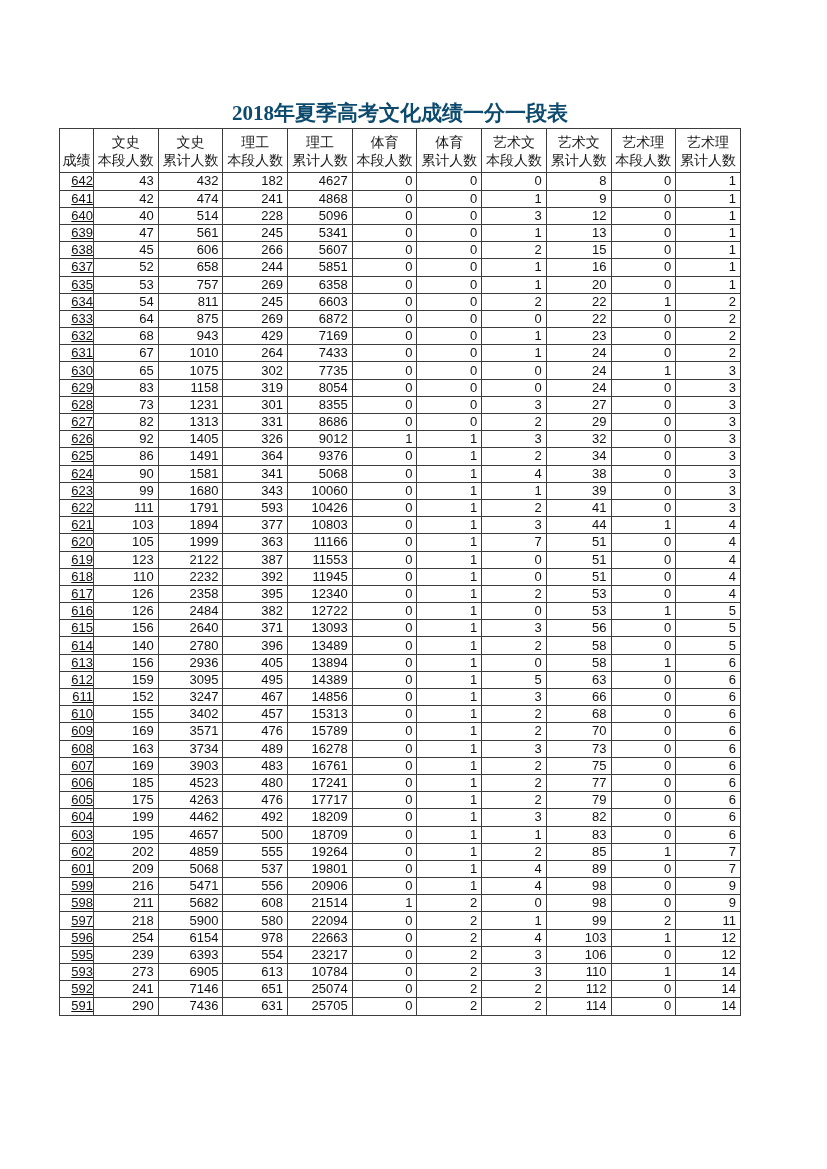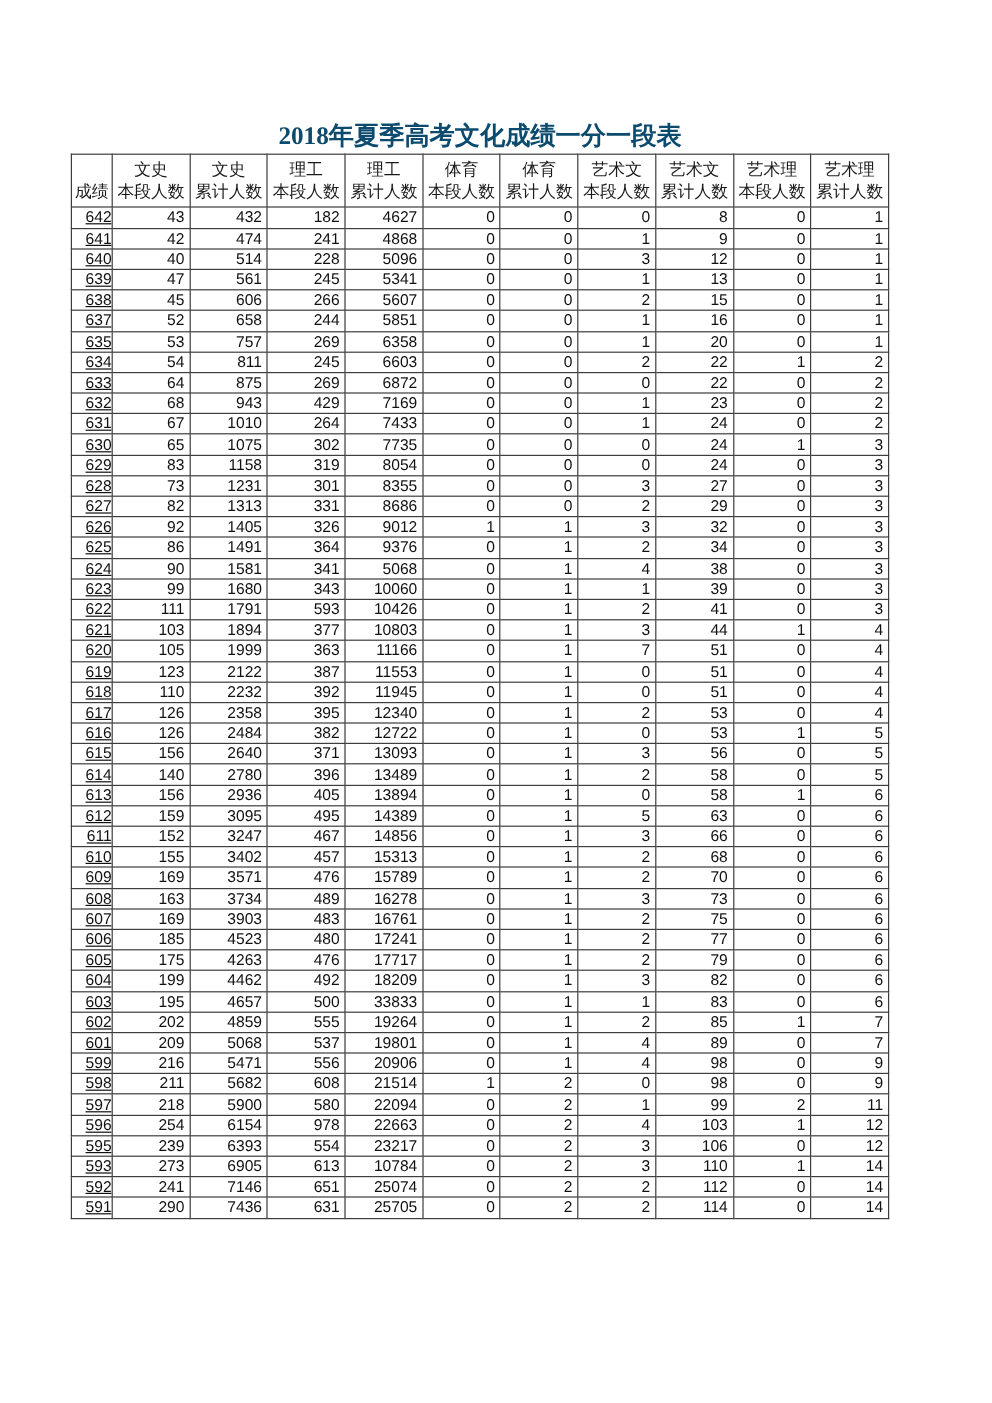--- a/index.html
+++ b/index.html
@@ -627,21 +627,21 @@
           <td class="num">3</td>
           <td class="num">82</td>
           <td class="num">0</td>
           <td class="num">6</td>
         </tr>
         <tr>
           <td class="score">603</td>
           <td class="num">195</td>
           <td class="num">4657</td>
           <td class="num">500</td>
-          <td class="num">33833</td>
+          <td class="num">18709</td>
           <td class="num">0</td>
           <td class="num">1</td>
           <td class="num">1</td>
           <td class="num">83</td>
           <td class="num">0</td>
           <td class="num">6</td>
         </tr>
         <tr>
           <td class="score">602</td>
           <td class="num">202</td>

